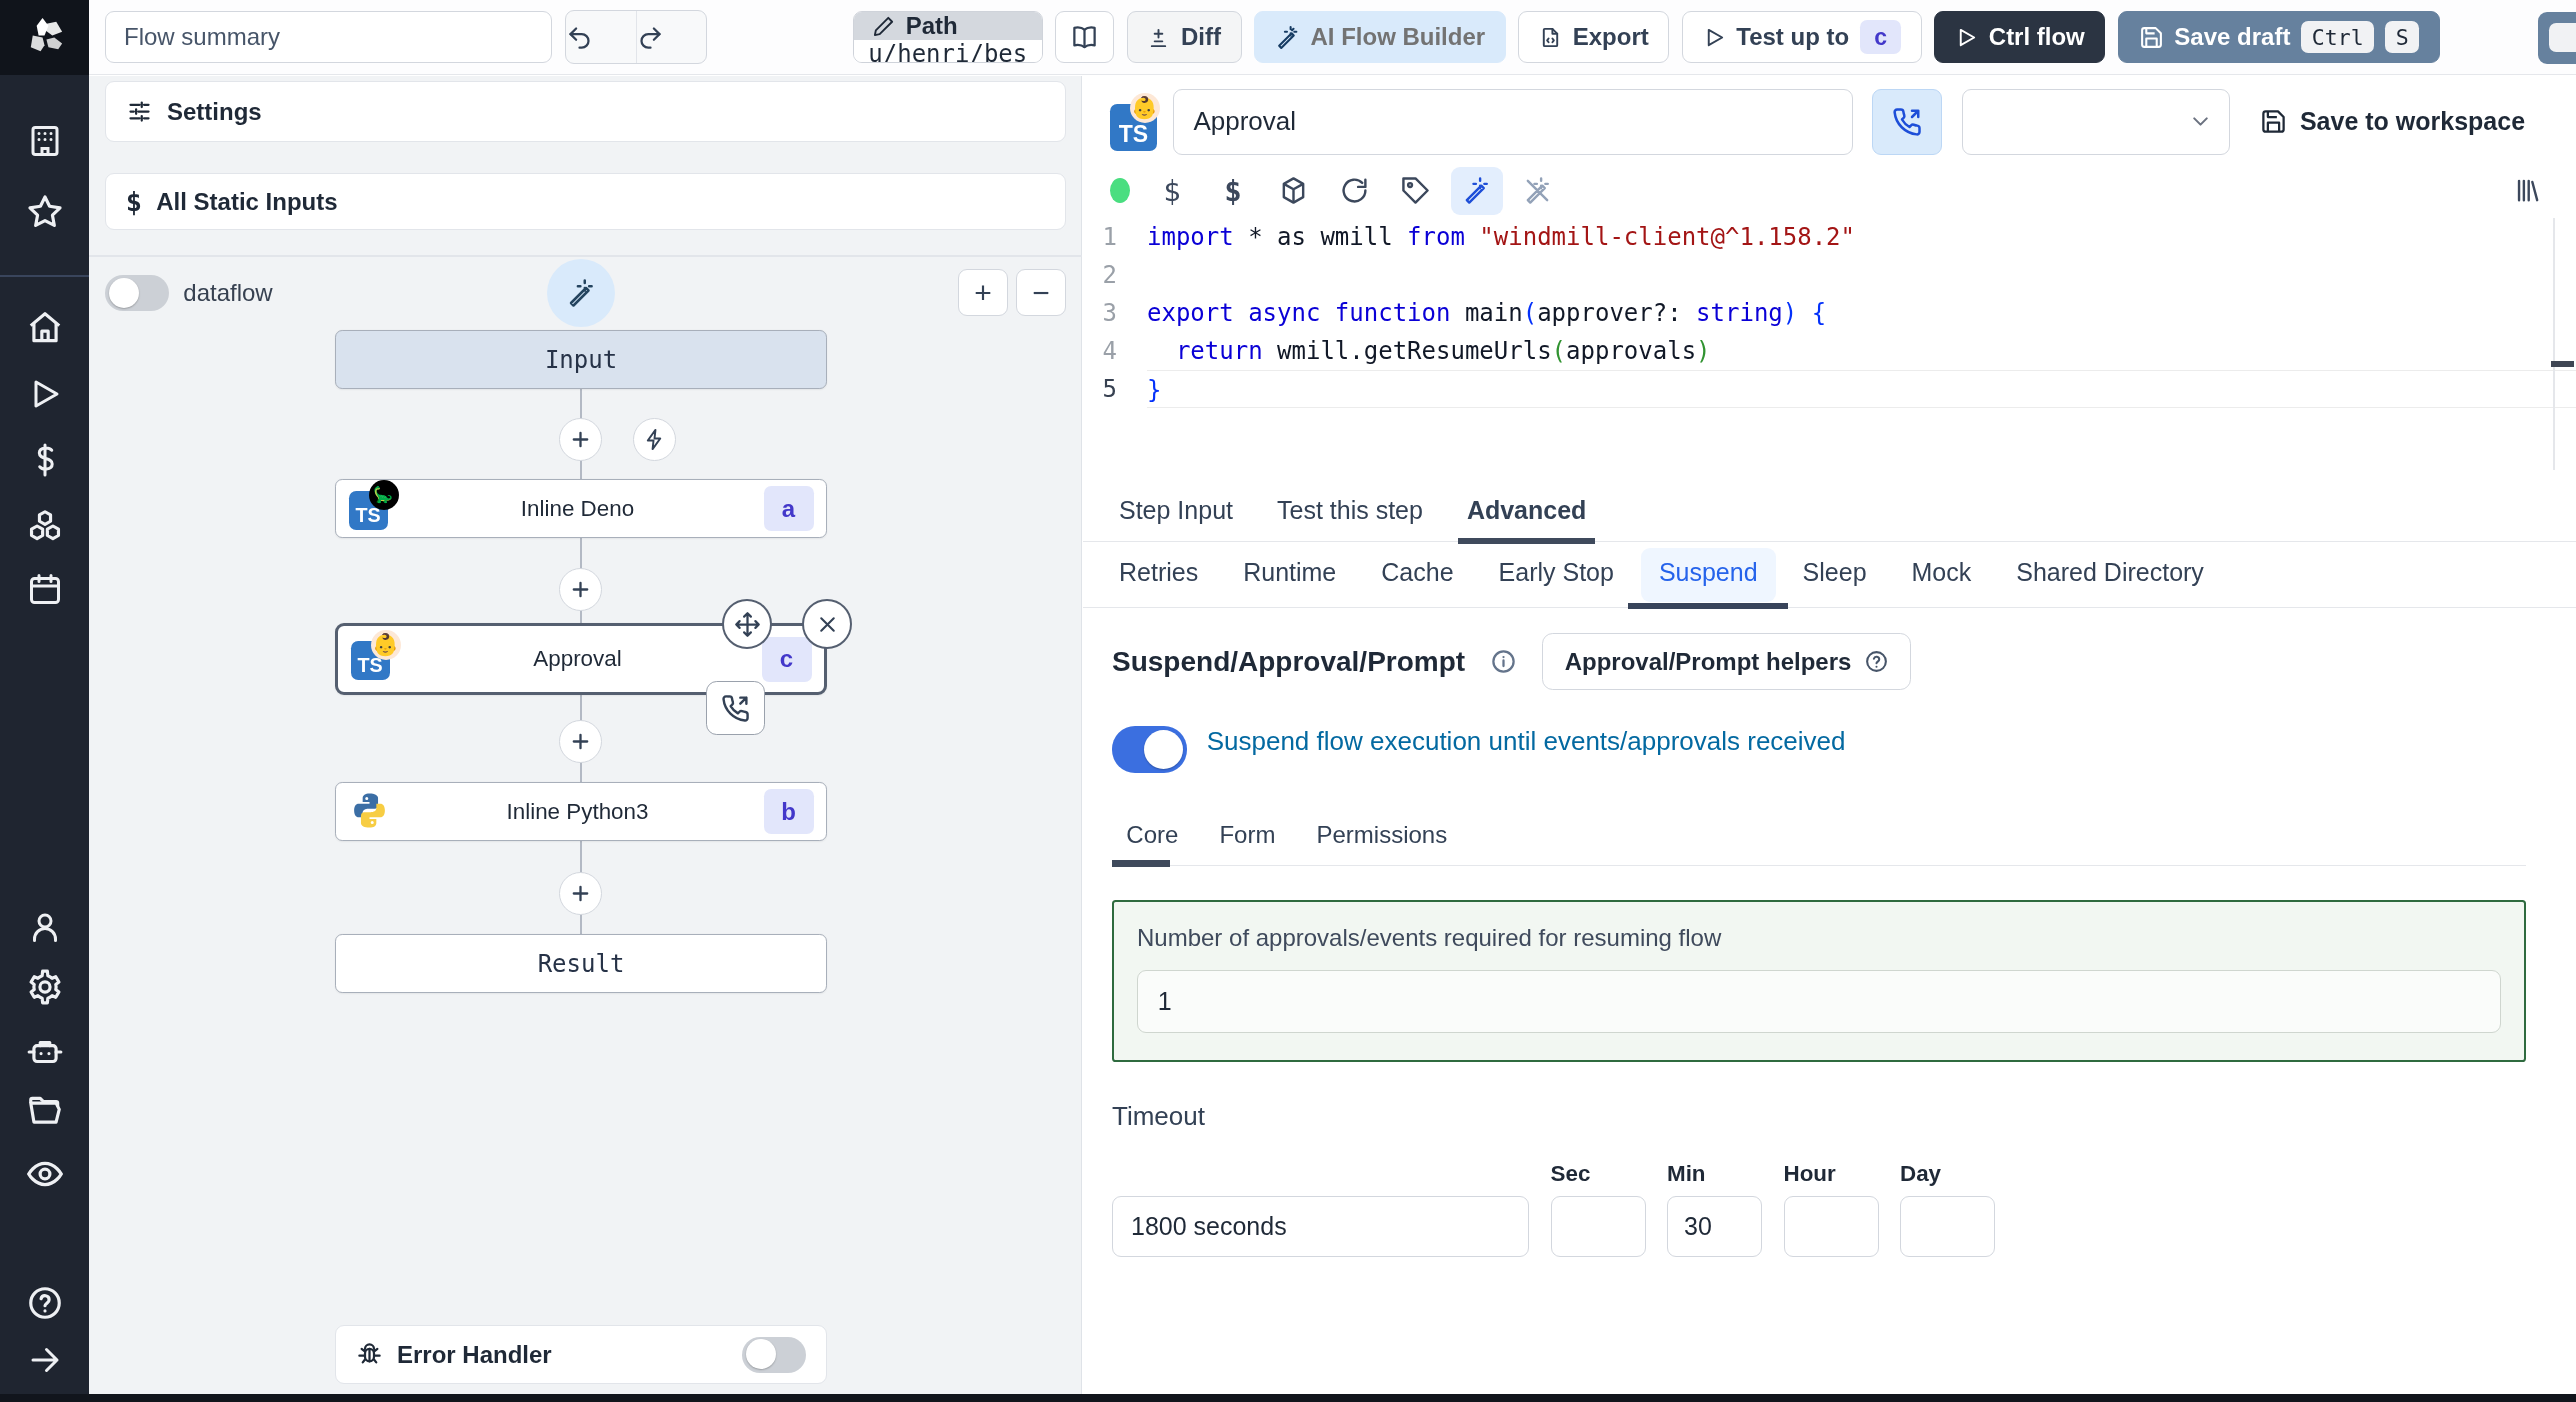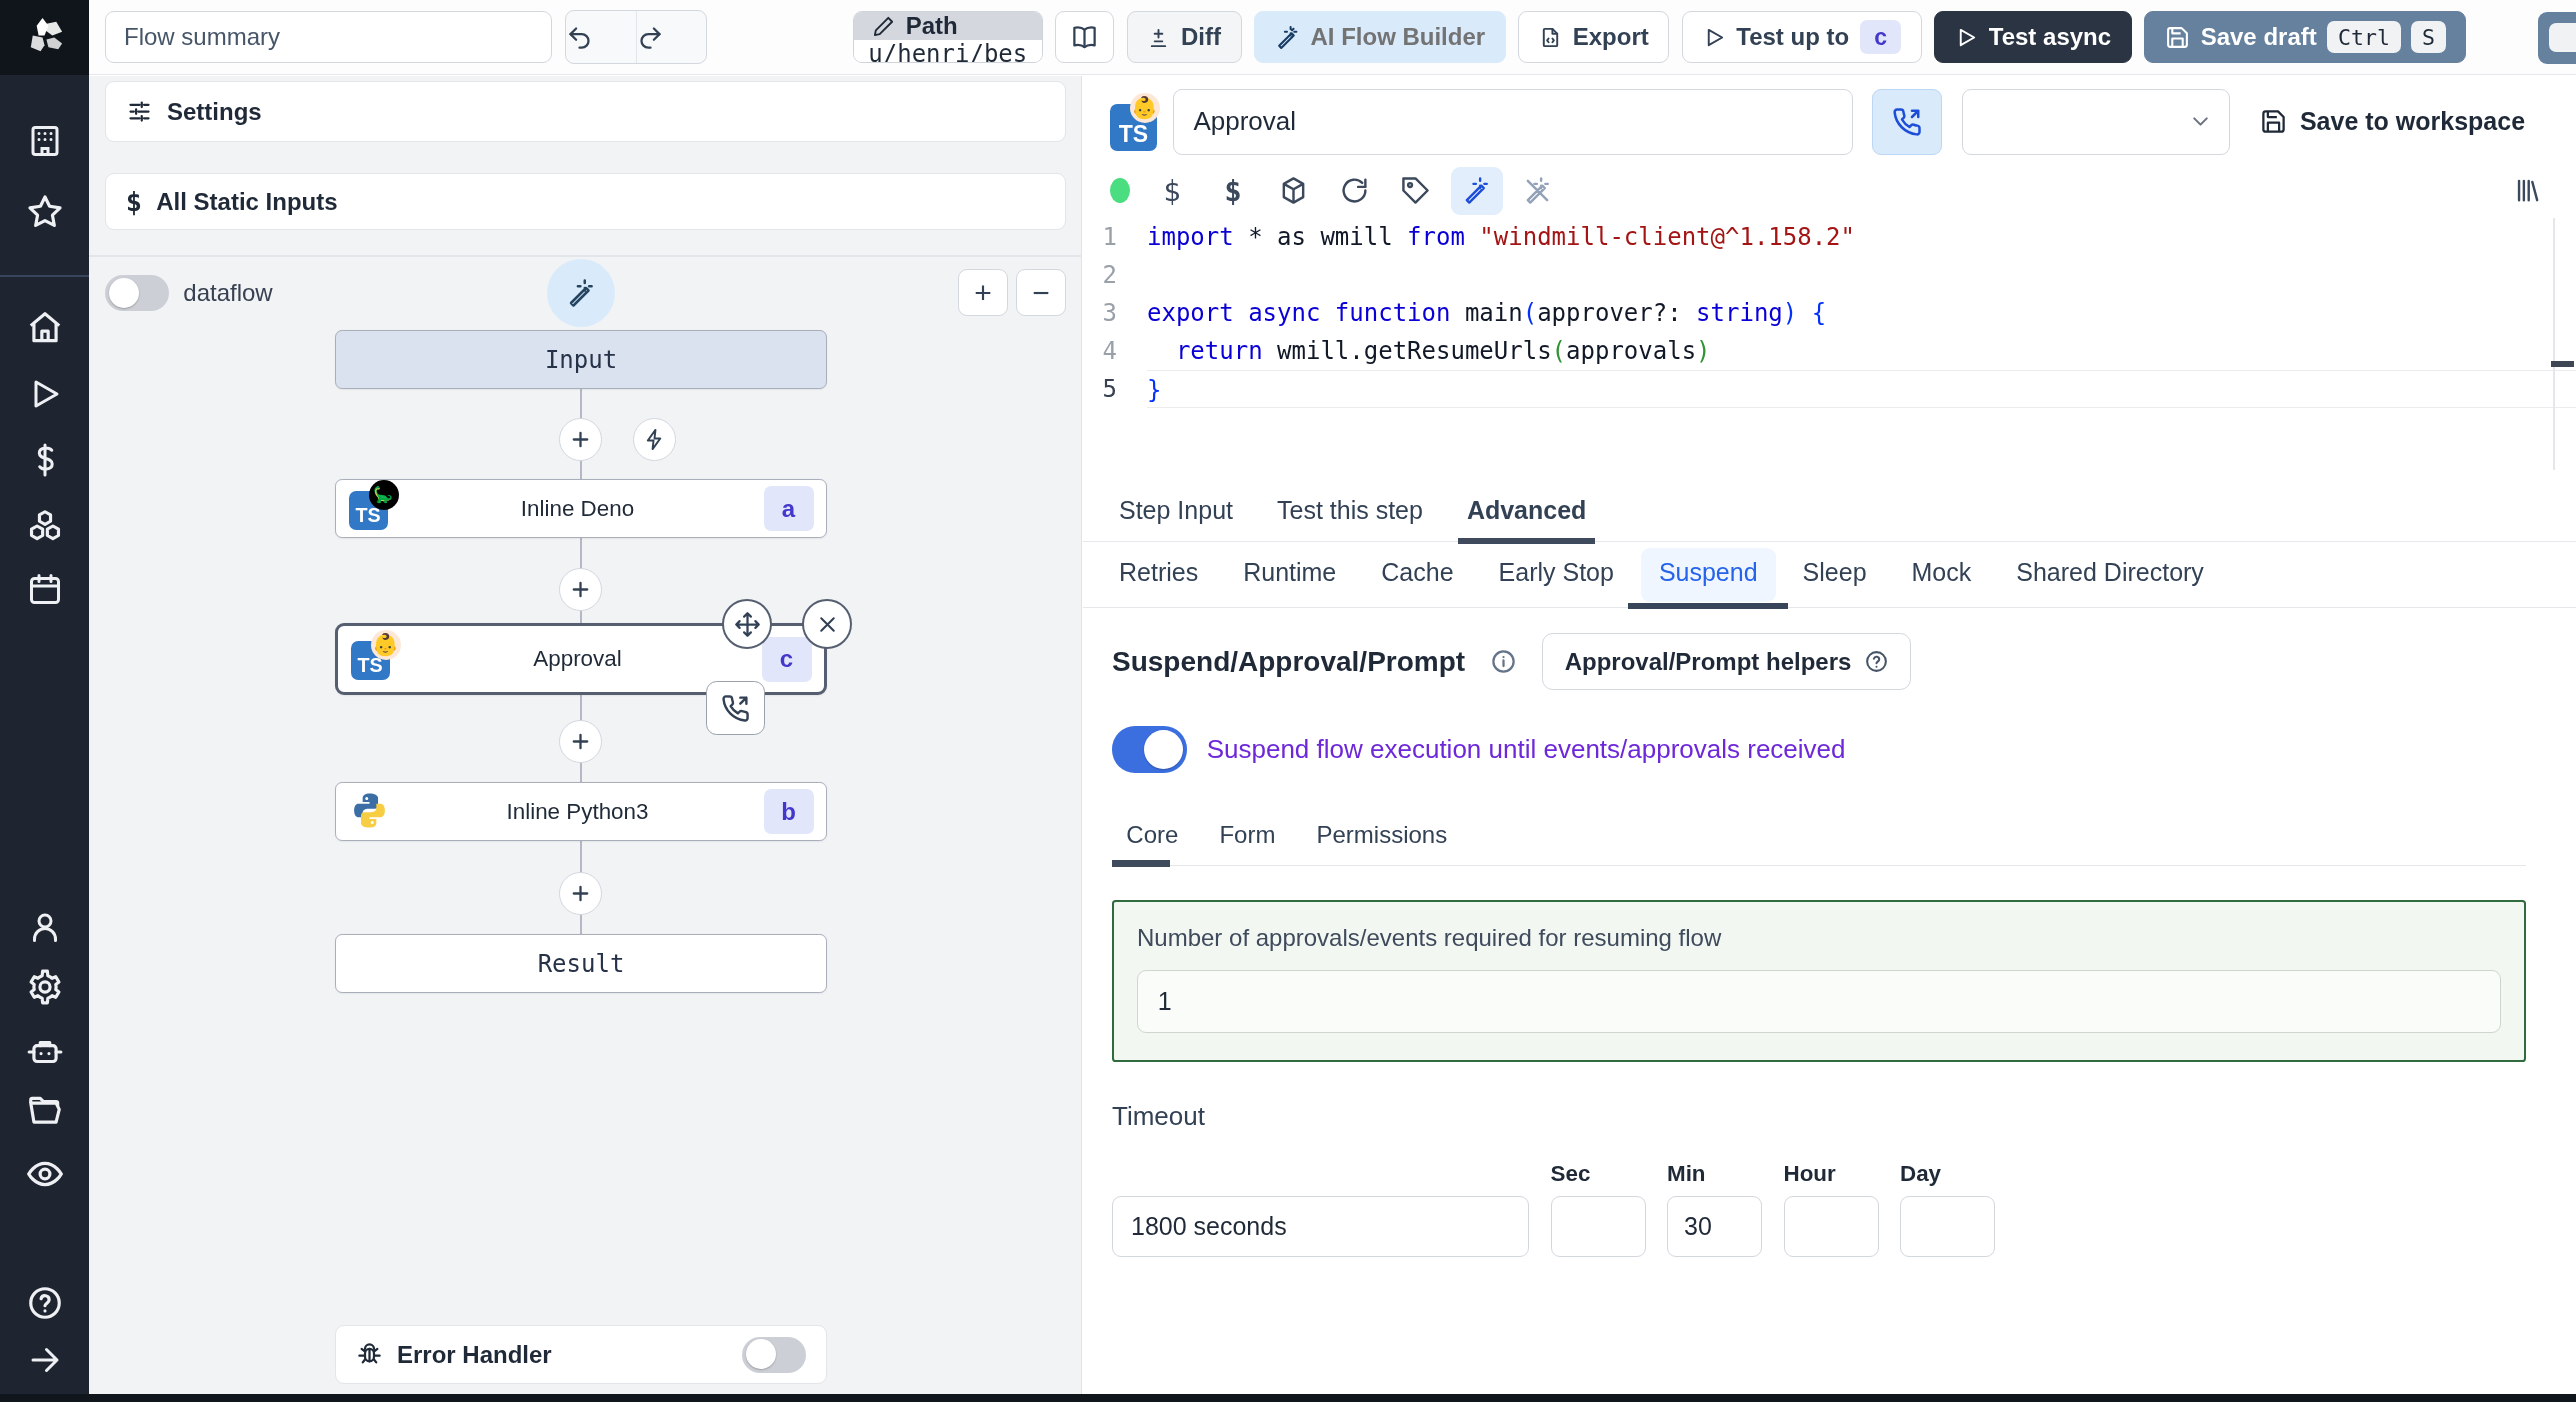--- a/index.html
+++ b/index.html
@@ -113,21 +113,21 @@
   .subtab.active { color:#2563eb; background:#eff6ff; border-radius:9px; margin-bottom:5.4px; }
   .subtab.active::after { content:""; position:absolute; left:-12.5px; right:-12.5px; bottom:-7.2px; height:5.4px; background:#38445a; }
 
   
   .sus { padding:25px 50px 0 29px; }
   .sus-headrow { display:flex; align-items:center; gap:25px; }
   .sus-title { font-size:28px; font-weight:bold; color:#1f2937; }
   .info-ic { color:#64748b; display:flex; }
   .helpers-btn { display:flex; align-items:center; gap:12.5px; border:0.9px solid #d3d7de; border-radius:10.7px; background:#fff;
                  height:57px; padding:0 21.5px; font-size:24px; font-weight:600; color:#1f2937; cursor:pointer; }
-  .sus-togglerow { display:flex; align-items:center; gap:19.7px; margin-top:36px; font-size:26px; color:#6d28d9; }
+  .sus-togglerow { display:flex; align-items:flex-start; gap:19.7px; margin-top:36px; font-size:26px; color:#0369a1; }
   .toggle.big { width:75px; height:47px; border-radius:23px; }
   .toggle.big .knob { width:39px; height:39px; top:3.6px; }
   .toggle.big.on .knob { left:32px; }
   .sus-tabs { display:flex; gap:12.5px; margin-top:39px; border-bottom:1.8px solid #e5e7eb; width:100%; }
   .sus-tab { font-size:24px; color:#334155; padding:9px 14.3px 16px; position:relative; cursor:pointer; }
   .sus-tab.active::after { content:""; position:absolute; left:0; right:23px; bottom:-1.8px; height:7.2px; background:#3f4a5c; }
   .green-box { margin-top:34px; border:2.7px solid #2f6b3f; background:#f2f7f2; border-radius:3.6px; padding:21.5px 23px 27px; }
   .green-label { font-size:24px; color:#3f4a5c; }
   .green-input { margin-top:18px; width:100%; height:63px; border:0.9px solid #cfd6cf; border-radius:9px; background:#fafcfa;
                  font-size:25px; color:#1f2937; padding:0 19.7px; }
@@ -303,21 +303,21 @@
       </span>
     <span>Test up to</span>
     <span class="badge-ind">c</span>
   </button>
   <button class="tb-btn dark">
     <span>
         <svg width="23" height="23" viewBox="0 0 24 24" fill="none" stroke="#fff" stroke-width="2" stroke-linejoin="round">
           <path d="M6 4l14 8-14 8z"></path>
         </svg>
       </span>
-    <span>Test async</span>
+    <span>Ctrl flow</span>
   </button>
   <button class="tb-btn slate">
     <span>
         <svg width="25" height="25" viewBox="0 0 24 24" fill="none" stroke="#fff" stroke-width="2" stroke-linejoin="round">
           <path d="M19 21H5a2 2 0 0 1-2-2V5a2 2 0 0 1 2-2h11l5 5v11a2 2 0 0 1-2 2z"></path>
           <path d="M17 21v-8H7v8M7 3v5h8"></path>
         </svg>
       </span>
     <span>Save draft</span>
     <span class="kbd mono">Ctrl</span>

